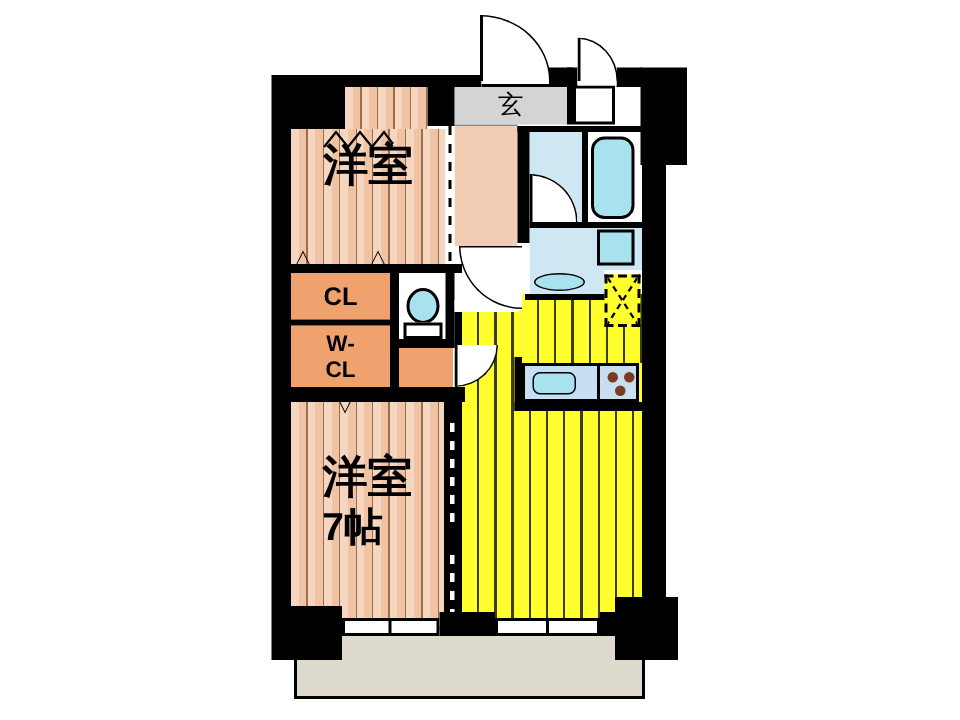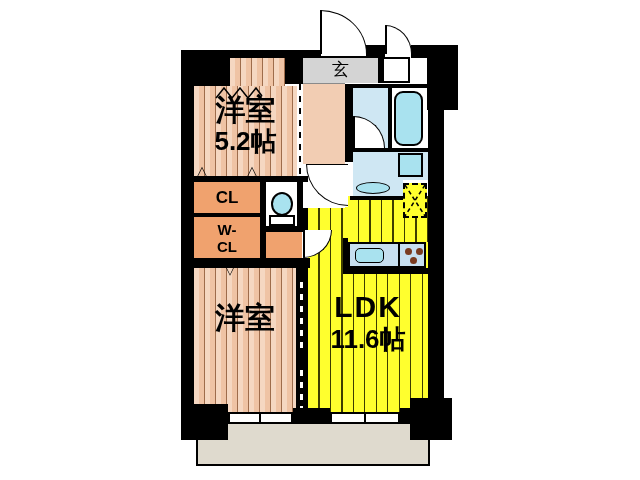--- a/index.html
+++ b/index.html
@@ -138,18 +138,16 @@
   <div class="wall" style="left:410px;top:398px;width:42px;height:42px;"></div>
 
   <svg class="abs" style="left:215px;top:87px;" width="48" height="12">
     <polyline points="1,11 9,1 17,11 25,1 33,11 41,1 47,9" fill="none" stroke="#000" stroke-width="1.5"></polyline>
   </svg>
   <div class="lbl" style="left:194px;top:163px;width:16px;font-size:13px;font-weight:normal;">△</div>
   <div class="lbl" style="left:244px;top:163px;width:16px;font-size:13px;font-weight:normal;">△</div>
   <div class="lbl" style="left:222px;top:262px;width:16px;font-size:13px;font-weight:normal;">▽</div>
 
   <div class="lbl" style="left:194px;top:90px;width:103px;font-size:30px;">洋室</div>
-  <div class="lbl" style="left:194px;top:124px;width:103px;font-size:26px;">5.2帖</div>
   <div class="lbl" style="left:194px;top:298px;width:102px;font-size:30px;">洋室</div>
-  <div class="lbl" style="left:308px;top:290px;width:120px;font-size:30px;letter-spacing:2px;">LDK</div>
-  <div class="lbl" style="left:308px;top:322px;width:120px;font-size:26px;">11.6帖</div>
+  <div class="lbl" style="left:184px;top:334px;width:102px;font-size:26px;">7帖</div>
 
 </div>
 
 </body></html>

